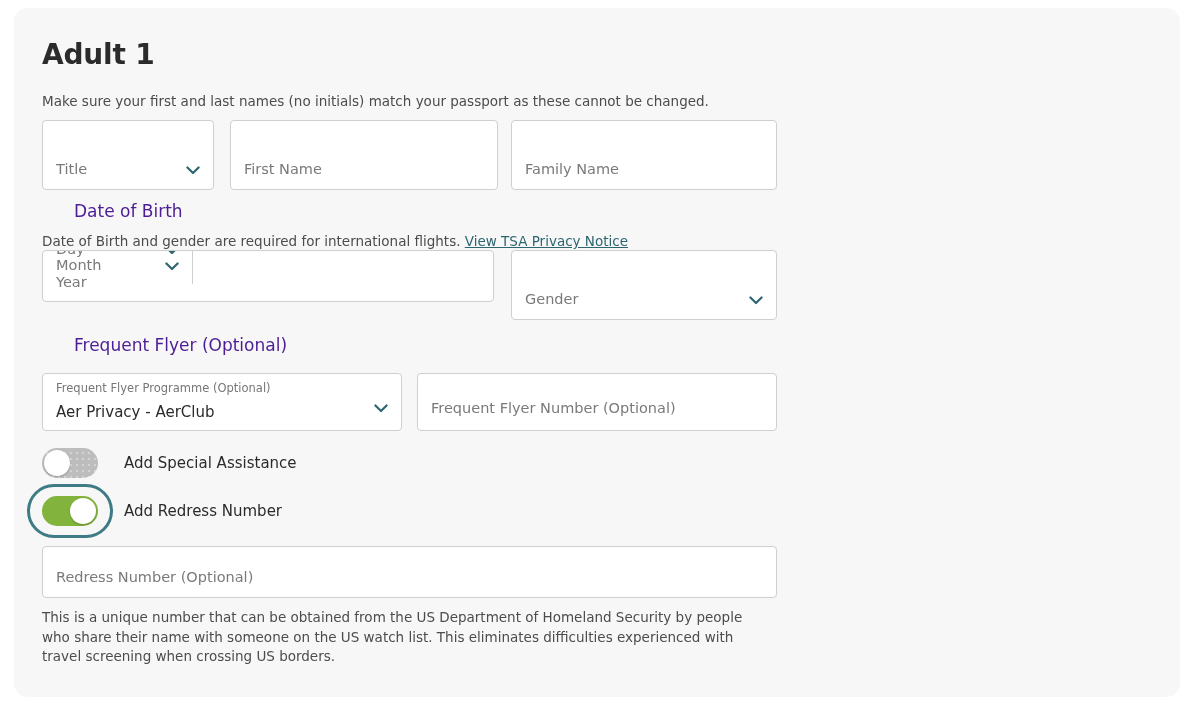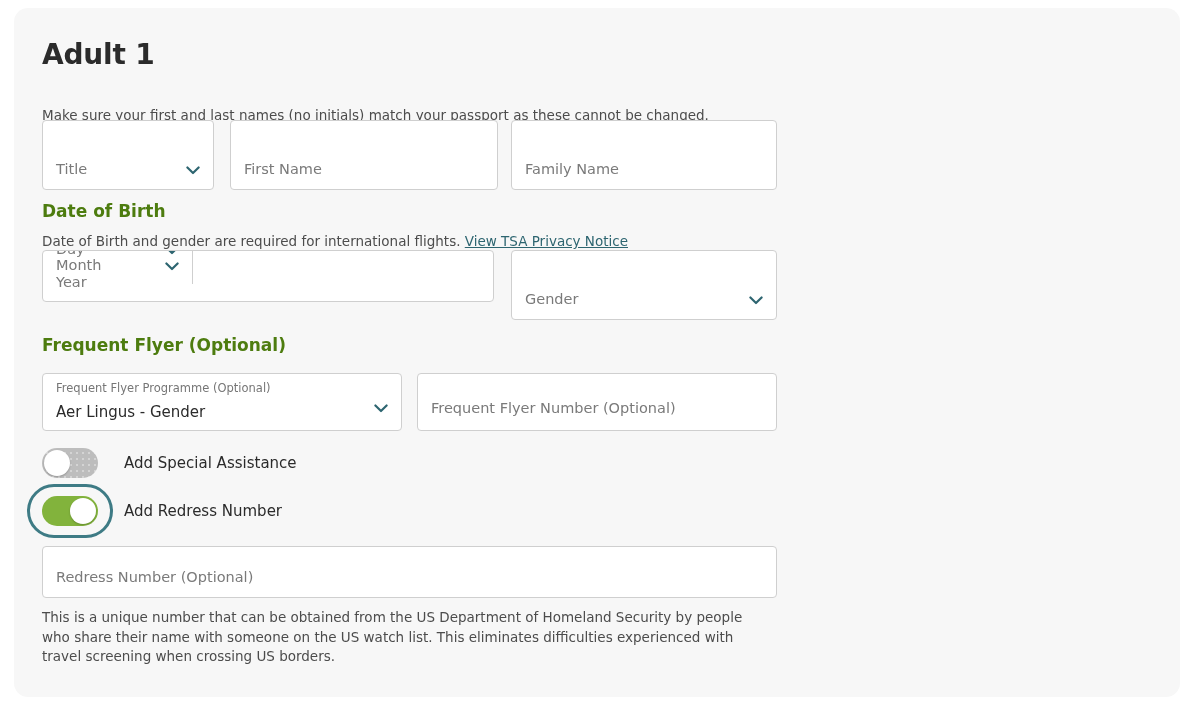--- a/index.html
+++ b/index.html
@@ -38,28 +38,28 @@
     color: #2b2b2b;
     letter-spacing: -0.2px;
     margin: 0 0 0 0;
     line-height: 34px;
   }
 
   .subtitle {
     font-size: 13.5px;
     color: #4c4c4c;
     line-height: 18px;
-    margin-top: 14px;
   }
 
   .section-head {
     font-size: 17px;
-    font-weight: 700;
-    color: #4d7c0f;
+    font-weight: 400;
+    color: #4c1d95;
     line-height: 22px;
+    margin-left: 32px;
   }
 
   .section-sub {
     font-size: 13.5px;
     color: #4c4c4c;
     line-height: 18px;
     margin-top: 6px;
     text-align: center;
   }
 
@@ -260,21 +260,21 @@
         <svg width="14" height="9" viewBox="0 0 14 9">
           <path d="M1.4 1.5 L7 7 L12.6 1.5" fill="none" stroke="#2d6570" stroke-width="2.2" stroke-linecap="round" stroke-linejoin="round"></path>
         </svg>
       </span>
     </div>
 
     <div style="position:absolute;left:28px;top:326px;" class="section-head">Frequent Flyer (Optional)</div>
 
     <div class="field" style="left:28px;top:365px;width:360px;height:58px;padding-left:28px;">
       <span class="float-label">Frequent Flyer Programme (Optional)</span>
-      <span class="field-text value" style="bottom:9px;">Aer Lingus - Gender</span>
+      <span class="field-text value" style="bottom:9px;">Aer Privacy - AerClub</span>
       <span class="chev" style="bottom:17px;">
         <svg width="14" height="9" viewBox="0 0 14 9">
           <path d="M1.4 1.5 L7 7 L12.6 1.5" fill="none" stroke="#2d6570" stroke-width="2.2" stroke-linecap="round" stroke-linejoin="round"></path>
         </svg>
       </span>
     </div>
 
     <div class="field" style="left:403px;top:365px;width:360px;height:58px;">
       <span class="field-text" style="bottom:13px;">Frequent Flyer Number (Optional)</span>
     </div>

